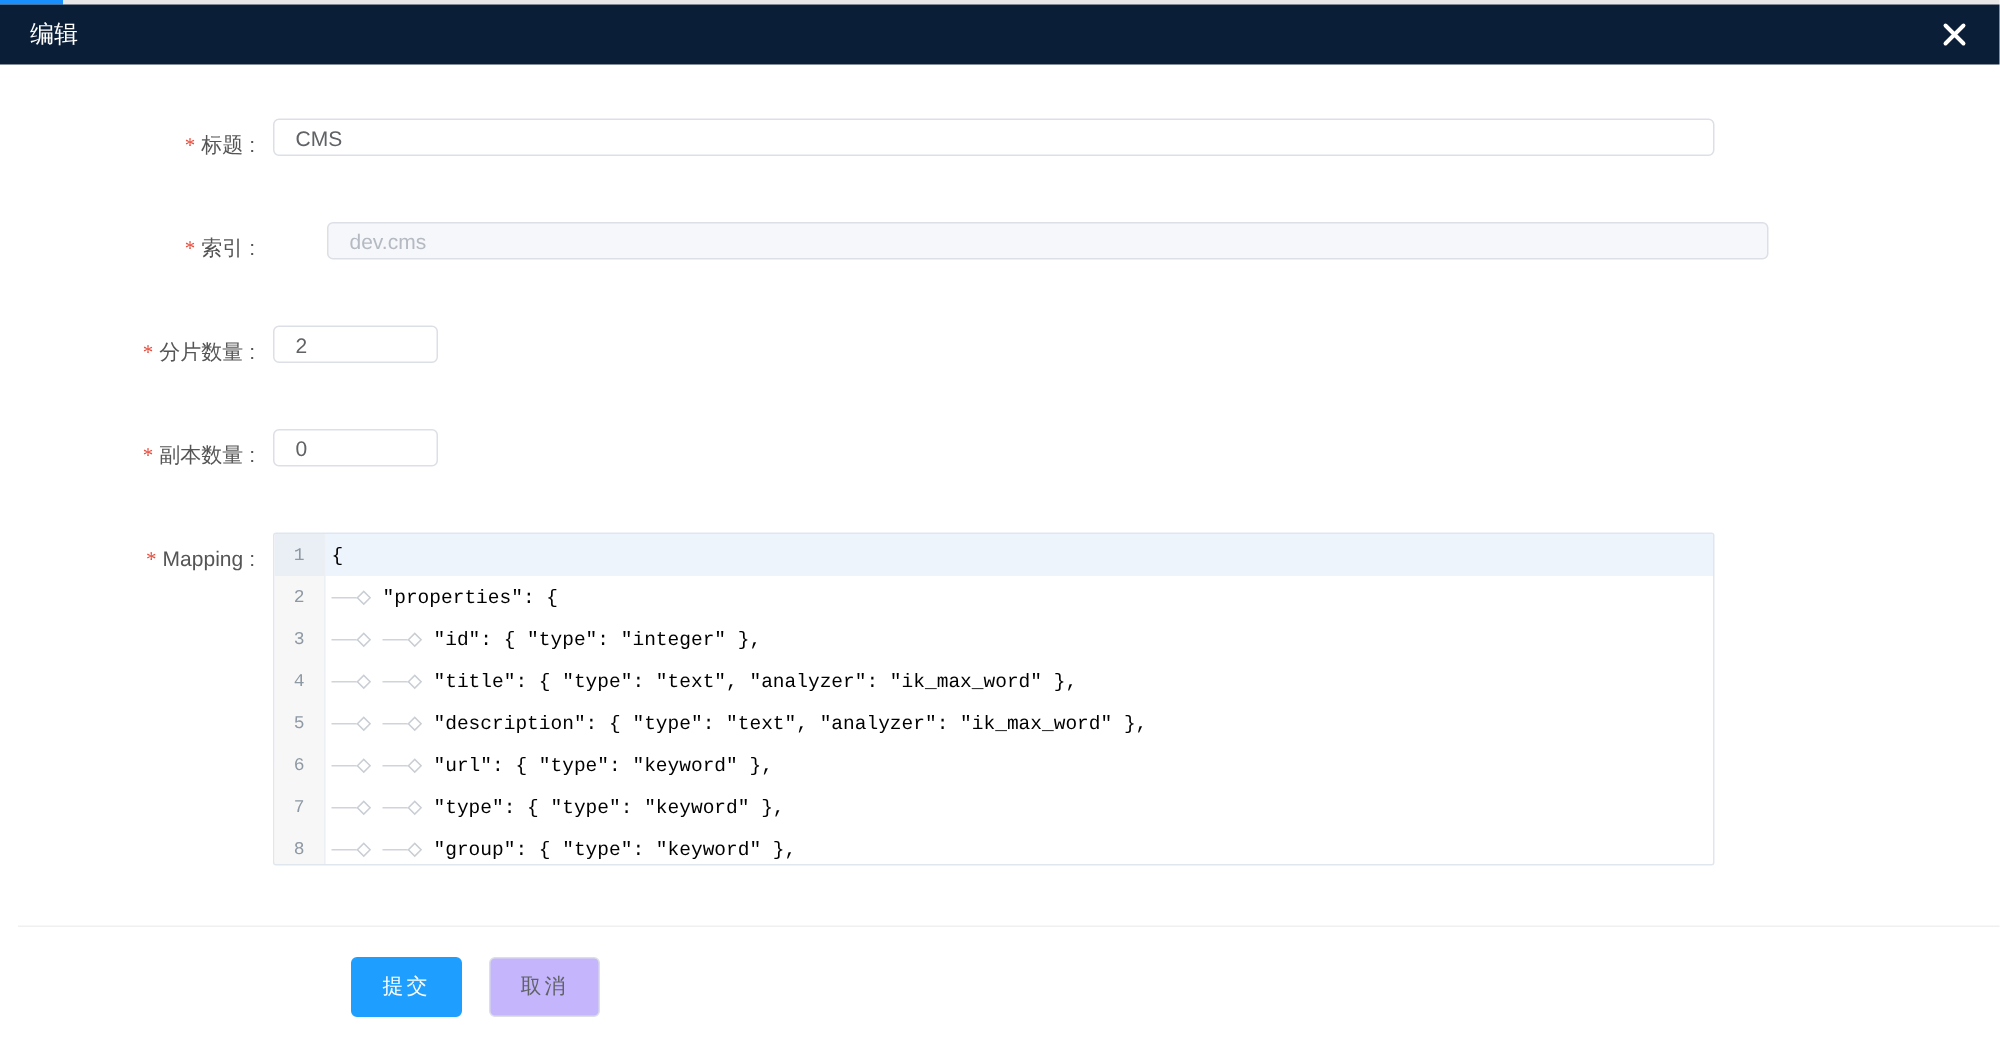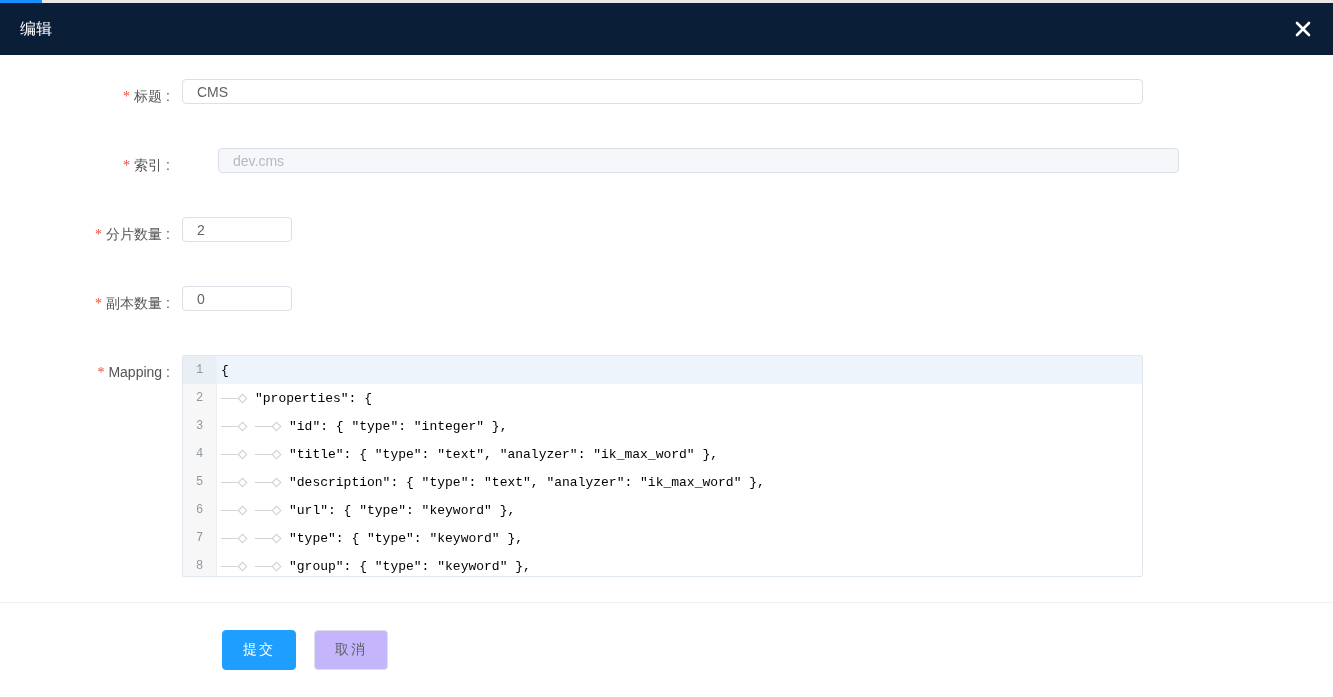--- a/index.html
+++ b/index.html
@@ -2,21 +2,21 @@
 <html><head>
 <meta charset="utf-8">
 <style>
   * { box-sizing: border-box; margin: 0; padding: 0; }
   html, body { width: 1333px; height: 697px; font-family: "Helvetica Neue", Helvetica, "PingFang SC", "Microsoft YaHei", Arial, sans-serif; font-size: 14px; color: #333; background: #fff; overflow: hidden; }
 
   .topbar { position: absolute; top: 0; left: 0; right: 0; height: 3px; background: #e8e8e8; }
   .topbar-progress { position: absolute; top: 0; left: 0; width: 42px; height: 3px; background: #1890ff; }
 
   .modal-header {
-    position: absolute; top: 3px; left: 0; right: 0; height: 52px;
+    position: absolute; top: 3px; left: 0; right: 0; height: 40px;
     background: #0b1e38; color: #fff; display: flex; align-items: center;
     padding: 0 20px;
   }
   .modal-header .title { font-size: 16px; }
   .modal-header .close {
     position: absolute; right: 18px; top: 50%; transform: translateY(-50%);
     width: 24px; height: 24px; display: flex; align-items: center; justify-content: center;
     cursor: pointer; color: #fff;
   }
   .modal-header .close svg { width: 16px; height: 16px; }
@@ -61,21 +61,21 @@
   }
   .indent-guide::before {
     content: ""; width: 18px; height: 1px; background: #d0d4d9; display: block;
   }
   .indent-guide::after {
     content: ""; position: absolute; left: 18px; width: 5px; height: 5px;
     border: 1px solid #c9ced4; transform: rotate(45deg); background: #fff;
   }
 
   .footer {
-    position: absolute; left: 0; right: 0; bottom: 0; height: 95px; background: #fff;
+    position: absolute; left: 12px; right: 0; bottom: 0; height: 80px; background: #fff;
     border-top: 1px solid #f0f0f0; display: flex; align-items: center; padding-left: 222px; gap: 18px;
   }
   .btn {
     height: 40px; padding: 0 20px; border-radius: 4px; font-size: 14px; cursor: pointer;
     display: inline-flex; align-items: center; justify-content: center; letter-spacing: 2px;
     border: 1px solid #dcdfe6; background: #c4b5fd; color: #606266;
   }
   .btn.primary { background: #1e9fff; border-color: #1e9fff; color: #fff; }
 </style>
 </head>

